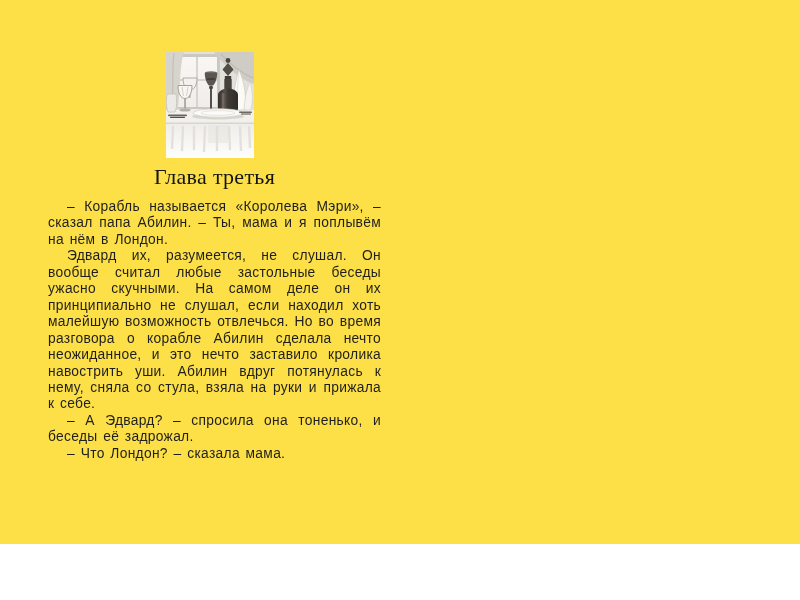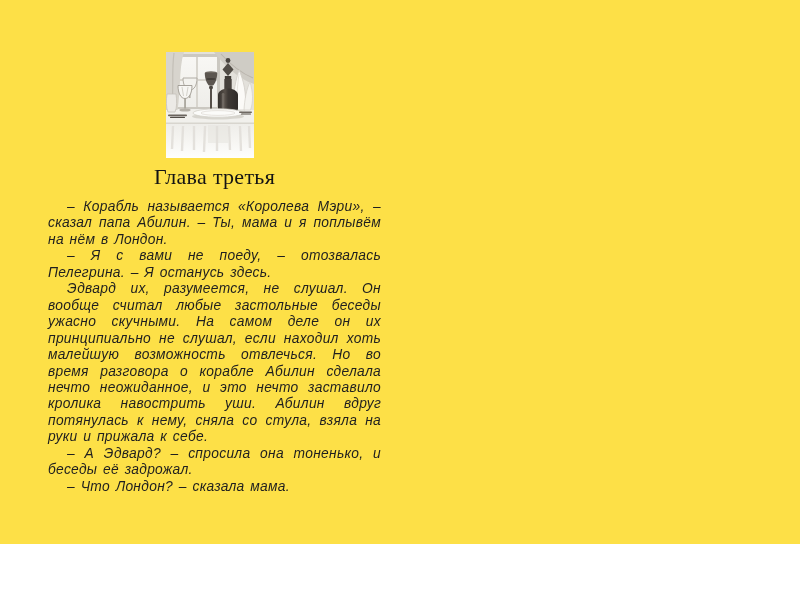--- a/index.html
+++ b/index.html
@@ -16,21 +16,21 @@
     position:absolute; left:166px; top:52px; width:88px; height:106px; margin:0;
   }
 
   .chapter-title {
     position:absolute; left:48px; top:164px; width:333px; margin:0;
     text-align:center;
     font-family:"Liberation Serif", serif; font-weight:500;
     font-size:22px; letter-spacing:0.3px; color:#141414;
   }
 
-  .textcol { position:absolute; width:333px;font-style:italic; }
+  .textcol { position:absolute; width:333px; }
   .textcol-left  { left:48px;  top:199px; }
   .textcol p {
     margin:0; padding:0;
     text-indent:19px;
     font-size:13.8px; line-height:16.45px;
     text-align:justify;
     letter-spacing:0.3px; word-spacing:1.6px;
     hyphens:auto; -webkit-hyphens:auto;
     color:#1f1f1f;
   }
@@ -151,21 +151,20 @@
             <line x1="83" y1="74" x2="84" y2="96"></line>
           </g>
         </g>
       </svg>
     </figure>
 
     <h2 class="chapter-title">Глава третья</h2>
 
     <div class="textcol textcol-left">
       <p>– Корабль называется «Королева Мэри», – сказал папа Абилин. – Ты, мама и я поплывём на нём в Лондон.</p>
-      <p>– Я с вами не поеду, – отозвалась Пелегрина. – Я останусь здесь.</p>
       <p>Эдвард их, разумеется, не слушал. Он вообще считал любые застольные беседы ужасно скучными. На самом деле он их принципиально не слушал, если находил хоть малейшую возможность отвлечься. Но во время разговора о корабле Абилин сделала нечто неожиданное, и это нечто заставило кролика навострить уши. Абилин вдруг потянулась к нему, сняла со стула, взяла на руки и прижала к себе.</p>
       <p>– А Эдвард? – спросила она тоненько, и беседы её задрожал.</p>
       <p>– Что Лондон? – сказала мама.</p>
     </div>
 
     <div class="folio folio-left">26</div>
   </section>
 
   <section class="page page-right">
     

